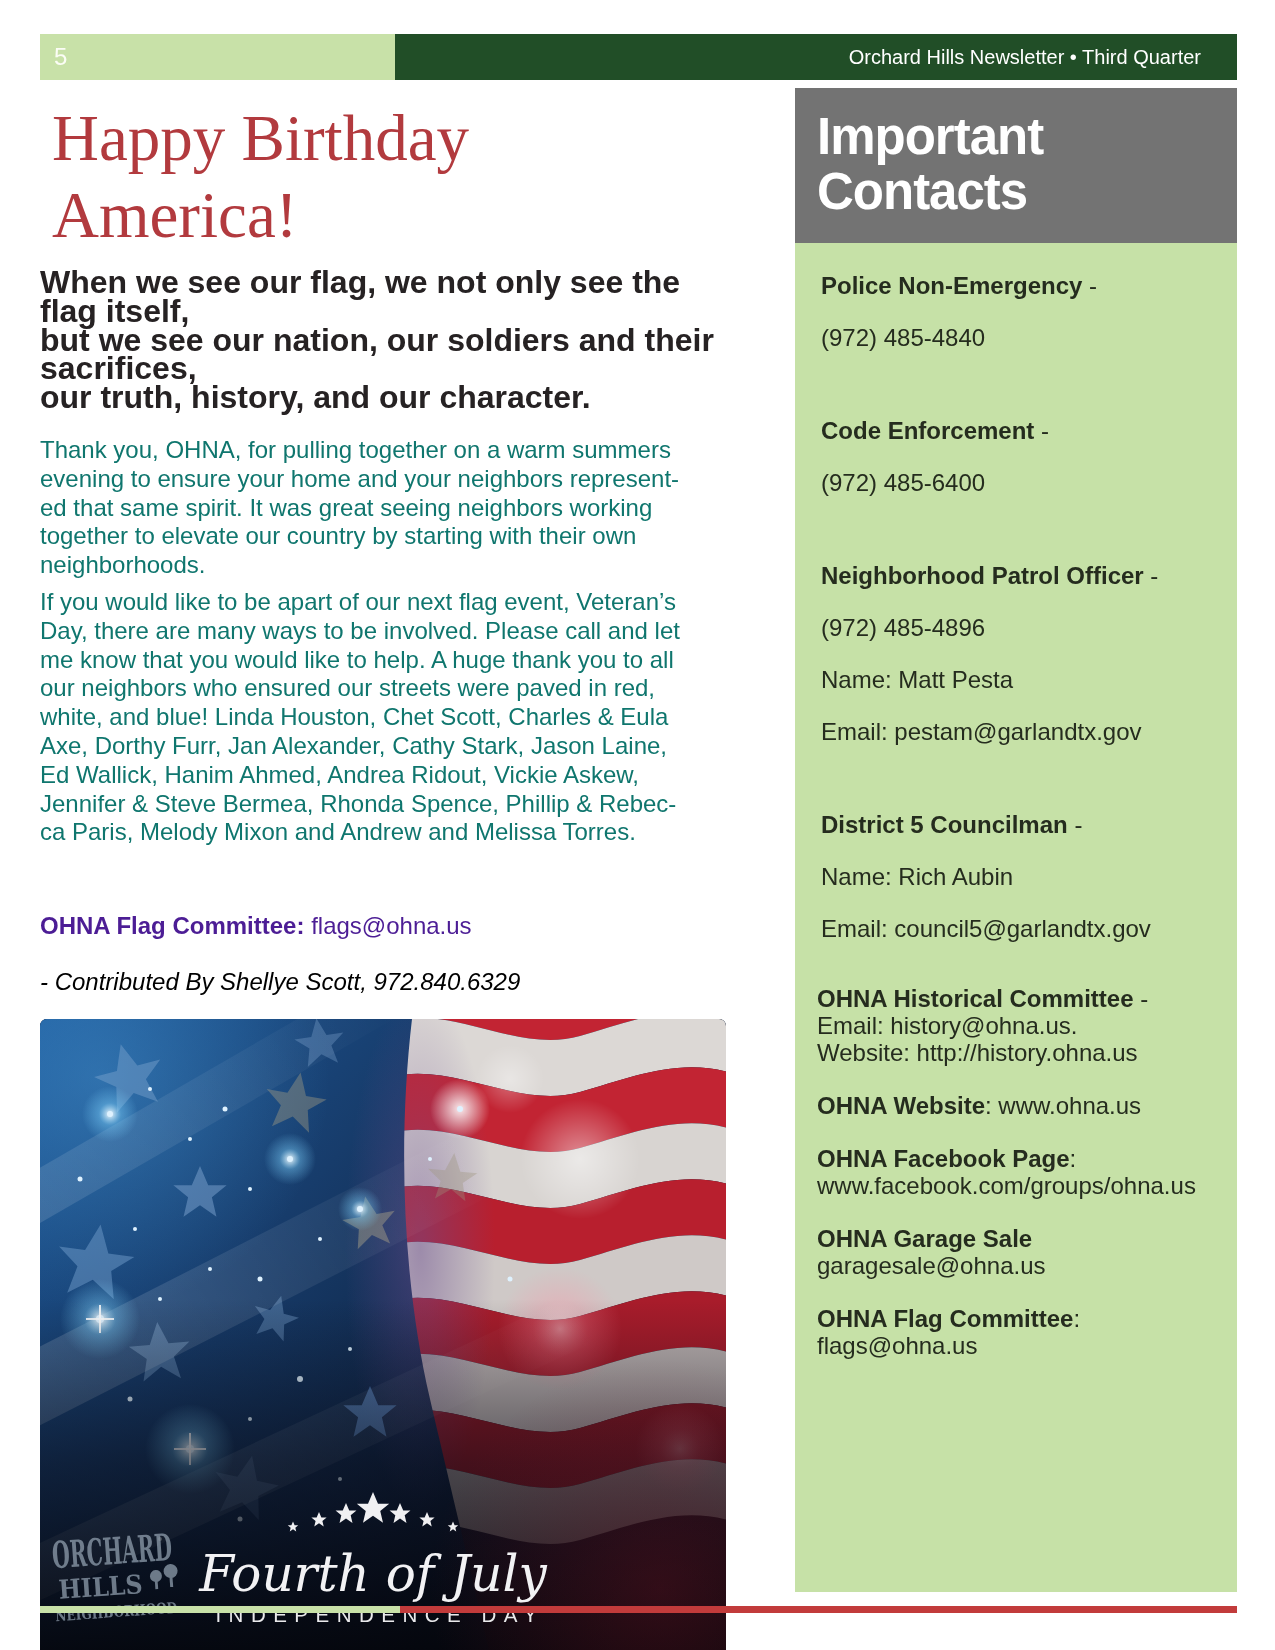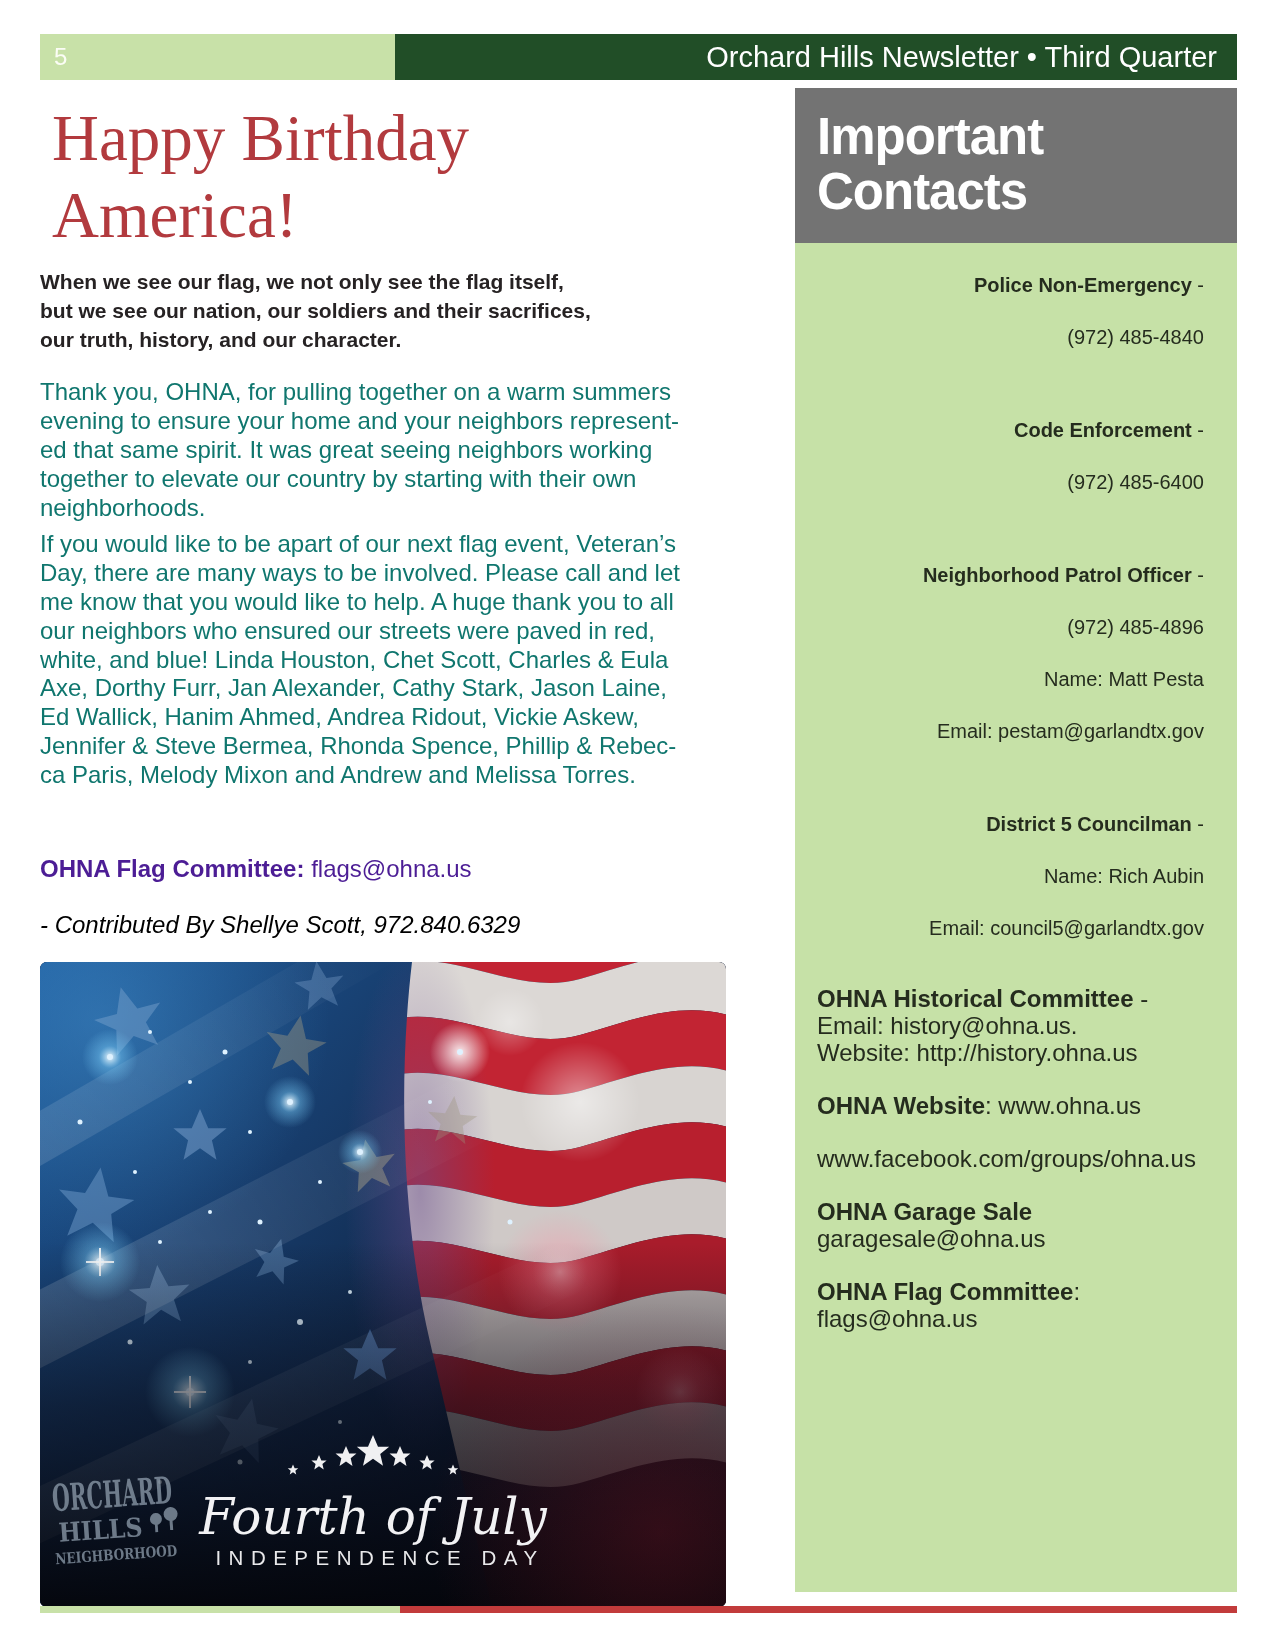--- a/index.html
+++ b/index.html
@@ -4,41 +4,41 @@
 <style>
   html,body{margin:0;padding:0;}
   body{
     width:1275px;height:1650px;position:relative;background:#ffffff;
     font-family:"Liberation Sans", sans-serif;color:#2a2627;overflow:hidden;
   }
   
   .topbar-left{position:absolute;left:40px;top:34px;width:355px;height:46px;background:#c8e1a8;}
   .topbar-left .pagenum{display:block;padding-left:14px;line-height:46px;font-size:24px;color:#fbfdf5;}
   .topbar-right{position:absolute;left:395px;top:34px;width:842px;height:46px;background:#214e27;
-    color:#ffffff;font-size:29px;line-height:46px;text-align:right;padding-right:20px;box-sizing:border-box;}
+    color:#ffffff;font-size:20px;line-height:46px;text-align:right;padding-right:36px;box-sizing:border-box;}
   
   .left-col{position:absolute;left:40px;top:88px;width:686px;}
   h1.title{
     font-family:"Liberation Serif", serif;font-weight:400;color:#b23a3e;
     font-size:65px;line-height:77px;margin:12px;white-space:pre-line;letter-spacing:0px;
   }
-  .intro{font-size:21px;line-height:28.8px;font-weight:700;margin:14px 0 0;white-space:pre-line;color:#262223;}
+  .intro{font-size:32px;line-height:28.8px;font-weight:700;margin:14px 0 0;white-space:pre-line;color:#262223;}
   .para{font-size:24px;line-height:28.8px;margin:24px 0 0;white-space:pre-line;color:#0f766e;}
   .para2{margin-top:8px;}
   .committee{font-size:24px;line-height:29px;margin:64px 0 0;color:#4c1d95;}
   .committee .b{font-weight:700;}
   .byline{font-size:24px;line-height:29px;margin:27px 0 0;font-style:italic;color:#000000;}
   .photo{width:686px;height:645px;margin-top:23px;border-radius:7px;overflow:hidden;background:#0b1830;}
   .photo svg{display:block;}
   
   .sidebar{position:absolute;left:795px;top:88px;width:442px;height:1504px;background:#c6e1a7;}
   .sb-head{height:155px;background:#737373;box-sizing:border-box;padding:21px 0 0 22px;
     color:#ffffff;font-size:51px;line-height:55px;font-weight:700;letter-spacing:-1px;white-space:pre-line;}
   .contacts{padding:30px 18px 0 22px;color:#252c1e;}
-  .c-line{font-size:20px;line-height:25px;margin:0 15px 27px;text-align:right;}
+  .c-line{font-size:24px;line-height:25px;margin:0 4px 27px;}
   .c-entry{margin:0;}
   .c-entry + .c-entry{margin-top:68px;}
   .c-entry .b, .link-head .b{font-weight:700;}
   .links{margin-top:44px;}
   .link-block{margin:0 0 26px;}
   .link-head,.link-line{font-size:24px;line-height:27px;}
   
   .bottombar-green{position:absolute;left:40px;top:1606px;width:360px;height:7px;background:#c8e1a8;}
   .bottombar-red{position:absolute;left:400px;top:1606px;width:837px;height:7px;background:#c23b3b;}
 </style>
@@ -274,20 +274,21 @@
     <div class="links">
       <div class="link-block">
         <div class="link-head"><span class="b">OHNA Historical Committee</span><span> -</span></div>
         <div class="link-line">Email: history@ohna.us.</div>
         <div class="link-line">Website: http://history.ohna.us</div>
       </div>
       <div class="link-block">
         <div class="link-head"><span class="b">OHNA Website</span><span>: www.ohna.us</span></div>
       </div>
       <div class="link-block">
+        <div class="link-head"><span class="b">OHNA Facebook Page</span><span>:</span></div>
         <div class="link-line">www.facebook.com/groups/ohna.us</div>
       </div>
       <div class="link-block">
         <div class="link-head"><span class="b">OHNA Garage Sale</span><span></span></div>
         <div class="link-line">garagesale@ohna.us</div>
       </div>
       <div class="link-block">
         <div class="link-head"><span class="b">OHNA Flag Committee</span><span>:</span></div>
         <div class="link-line">flags@ohna.us</div>
       </div>

